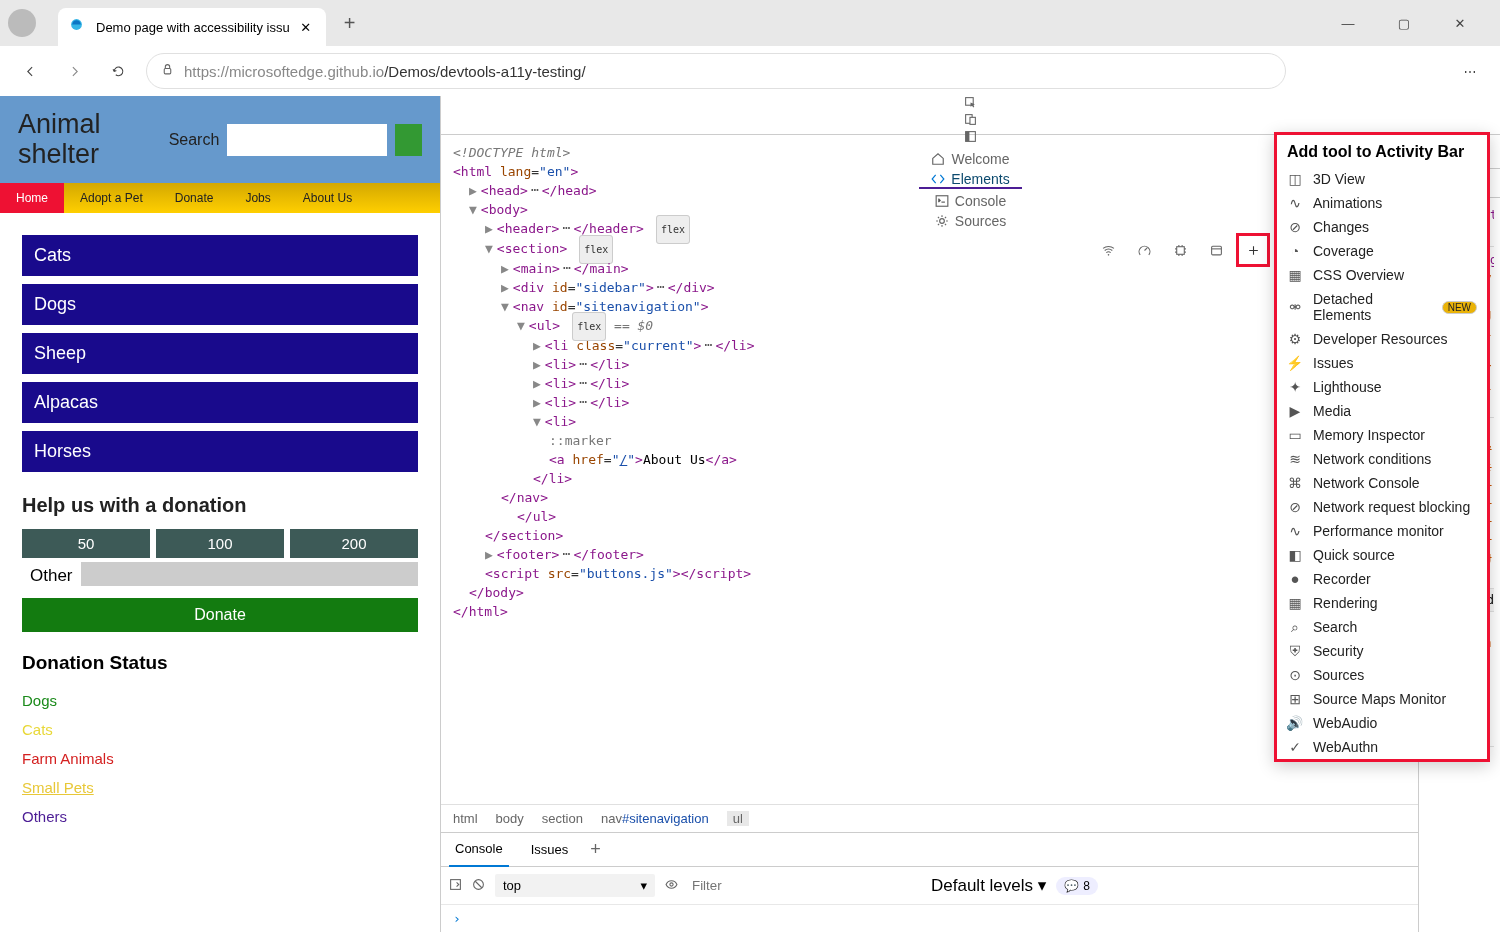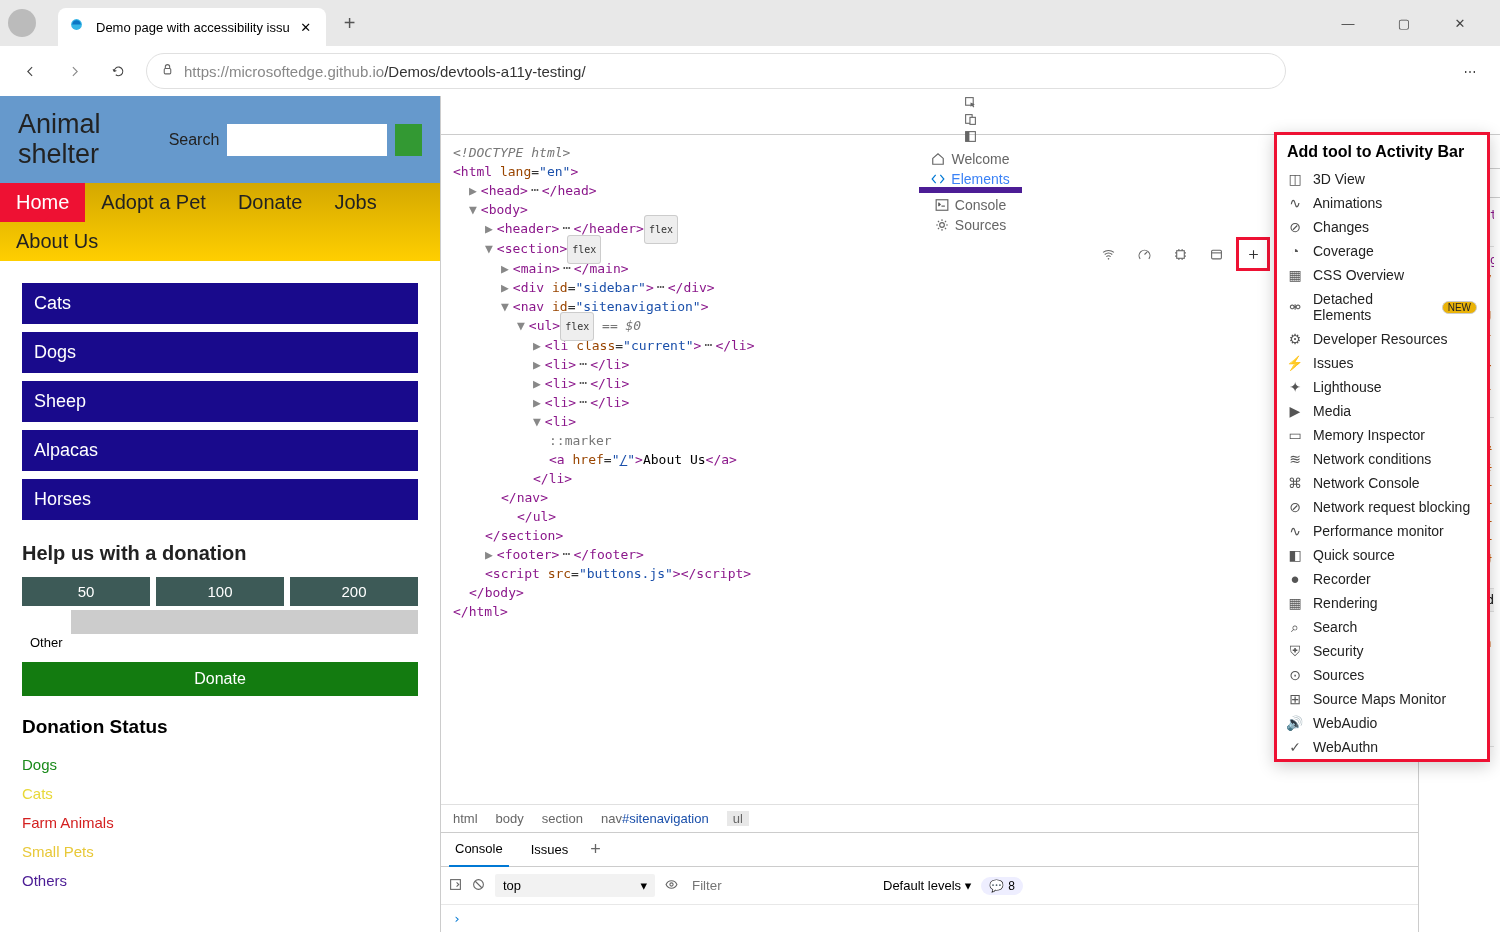--- a/index.html
+++ b/index.html
@@ -33,58 +33,58 @@
   .page-panel::-webkit-scrollbar-track { background: #f0f0f0; }
   .page-panel::-webkit-scrollbar-thumb { background: #888; border-radius: 0; }
   
   .page-header { background: #6699cc; padding: 14px 18px; display: flex; align-items: center; gap: 8px; }
   .site-title { font-size: 27px; color: #222; line-height: 1.1; }
   .search-label { font-size: 16px; color: #222; }
   .search-input { width: 160px; height: 32px; border: none; background: #fff; }
   .search-go { width: 32px; height: 32px; background: #339933; }
   
   .nav-menu { background: linear-gradient(#d4a800, #ffcf00); display: flex; flex-wrap: wrap; padding: 0; }
-  .nav-menu-item { padding: 8px 16px; font-size: 20px; color: #222; }
+  .nav-menu-item { padding: 8px 16px; font-size: 12px; color: #222; }
   .nav-menu-item.current { background: #e13; color: #fff; position: relative; }
   .nav-menu-item.current::after { content: ''; position: absolute; bottom: -6px; left: 50%; margin-left: -6px; border: 6px solid transparent; border-top-color: #e13; }
   
   .sidebar-list { padding: 22px; display: flex; flex-direction: column; gap: 8px; }
   .sidebar-item { background: #190a8c; color: #fff; padding: 10px 12px; font-size: 18px; }
   
   .donation-section { padding: 0 22px 20px; }
   .donation-title { font-size: 20px; font-weight: 600; margin-bottom: 12px; color: #222; }
   .amount-row { display: flex; gap: 6px; margin-bottom: 4px; }
   .amount-btn { flex: 1; background: #3d5a57; color: #fff; text-align: center; padding: 6px 0; font-size: 15px; }
   .other-row { display: flex; margin-bottom: 8px; }
-  .other-label { padding: 4px 8px; font-size: 13px; margin-top: 21px; }
+  .other-label { padding: 4px 8px; font-size: 17px; }
   .other-input { flex: 1; background: #ccc; border: none; height: 24px; }
   .donate-btn { width: 100%; background: #137b10; color: #fff; text-align: center; padding: 8px 0; font-size: 16px; }
   
   .status-title { font-size: 19px; font-weight: 600; margin-bottom: 12px; padding: 0 22px; }
   .status-list { padding: 0 22px; }
   .status-item { padding: 6px 0; font-size: 15px; }
   
   
   .devtools { flex: 1; display: flex; flex-direction: column; background: #fff; border-left: 1px solid #ccc; }
   .dt-toolbar { height: 39px; border-bottom: 1px solid #ccc; display: flex; align-items: center; padding: 0 8px; gap: 4px; flex-direction: column; }
   .dt-tool-btn { width: 32px; height: 32px; display: flex; align-items: center; justify-content: center; color: #666; }
   .dt-tab { padding: 0 12px; height: 39px; display: flex; align-items: center; gap: 6px; color: #666; font-size: 14px; }
-  .dt-tab.active { color: #3b82f6; border-bottom: 6px solid #4c1d95; }
+  .dt-tab.active { color: #0c4a6e; border-bottom: 2px solid #4c1d95; }
   .dt-toolbar-right { margin-left: auto; display: flex; align-items: center; gap: 4px; }
   .plus-highlighted { border: 3px solid #e13; width: 34px; height: 34px; display: flex; align-items: center; justify-content: center; }
   
   .dt-main { flex: 1; display: flex; min-height: 0; }
   .dom-panel { flex: 1; display: flex; flex-direction: column; min-width: 0; }
   .dom-tree { flex: 1; padding: 8px 12px; font-family: Consolas, monospace; font-size: 13px; line-height: 19px; overflow: auto; color: #333; }
   .dom-tree .tag { color: #8b178b; }
   .dom-tree .attr { color: #994500; }
   .dom-tree .val { color: #1a4faa; }
   .dom-tree .txt { color: #000; }
   .dom-tree .sel { color: #777; font-style: italic; }
-  .dom-tree .flex-badge { background: #eee; border: 1px solid #ccc; border-radius: 3px; padding: 8px 4px; font-size: 10px; margin-left: 0; }
+  .dom-tree .flex-badge { background: #eee; border: 1px solid #ccc; border-radius: 3px; padding: 8px 4px; font-size: 10px; margin-left: 12px; }
   .dom-tree .expand { color: #888; cursor: pointer; margin-right: 4px; }
   .dom-tree .dots-badge { display:inline-block; width: 14px; height: 14px; line-height: 10px; border-radius: 2px; color: #555; text-align: center; vertical-align: middle; }
   .dom-line { white-space: nowrap; }
   .indent-1 { padding-left: 16px; } .indent-2 { padding-left: 32px; } .indent-3 { padding-left: 48px; }
   .indent-4 { padding-left: 64px; } .indent-5 { padding-left: 80px; } .indent-6 { padding-left: 96px; }
   
   .breadcrumb { border-top: 1px solid #e0e0e0; padding: 6px 12px; font-size: 13px; color: #666; display: flex; gap: 18px; }
   .breadcrumb .bc-item.active { background: #e8e8e8; padding: 0 6px; }
   .breadcrumb .id { color: #1a4faa; }
   
@@ -108,21 +108,21 @@
   .dd-badge { background: #eab308; border: 1px solid #ccc; border-radius: 8px; font-size: 10px; padding: 0 5px; margin-left: 4px; }
   
   
   .console-drawer { border-top: 1px solid #ccc; }
   .cd-tabs { display: flex; align-items: center; border-bottom: 1px solid #ccc; height: 34px; padding: 0 8px; gap: 16px; }
   .cd-tab { padding: 0 6px; height: 34px; display: flex; align-items: center; font-size: 13px; }
   .cd-tab.active { border-bottom: 2px solid #0078d4; }
   .cd-toolbar { display: flex; align-items: center; padding: 4px 8px; gap: 10px; height: 38px; border-bottom: 1px solid #e8e8e8; }
   .cd-context { background: #f2f2f2; padding: 4px 8px; border-radius: 2px; width: 160px; display: flex; justify-content: space-between; align-items: center; }
   .cd-filter { border: none; flex: 0 0 140px; padding: 4px; }
-  .cd-levels { font-size: 13px; }
+  .cd-levels { font-size: 17px; margin-left: 48px; }
   .cd-issues { background: #eef; padding: 2px 8px; border-radius: 10px; font-size: 12px; display: flex; align-items: center; gap: 4px; }
   .cd-prompt { padding: 6px 12px; color: #0078d4; font-family: Consolas, monospace; }
   
   svg { width: 1em; height: 1em; }
 </style>
 </head>
 <body>
 
 <div class="browser-chrome">
   <div class="tab-bar">
@@ -207,21 +207,21 @@
         <span class="other-label">Other</span>
         <input class="other-input" style="">
       </div>
       <div class="donate-btn">Donate</div>
     </div>
     <div class="status-title">Donation Status</div>
     <div class="status-list" id="status-list">
         <div class="status-item" style="color: rgb(26, 138, 26);">Dogs</div>
         <div class="status-item" style="color: rgb(232, 216, 56);">Cats</div>
         <div class="status-item" style="color: rgb(212, 32, 32);">Farm Animals</div>
-        <div class="status-item" style="color: rgb(232, 200, 56);">Small Pets</div>
+        <div class="status-item" style="color: rgb(232, 200, 56); text-decoration: underline;">Small Pets</div>
         <div class="status-item" style="color: #4c1d95;">Others</div>
       </div>
   </div>
 
   <div class="devtools">
     <div class="dt-toolbar">
       <div class="dt-tool-btn">
           <svg viewBox="0 0 24 24" width="18">
             <rect x="3" y="3" width="14" height="14" stroke="#666" fill="none" stroke-width="2"></rect>
             <path d="M12 12l8 3-3 2 2 3-2 1-2-3-3 2z" fill="#666"></path>

